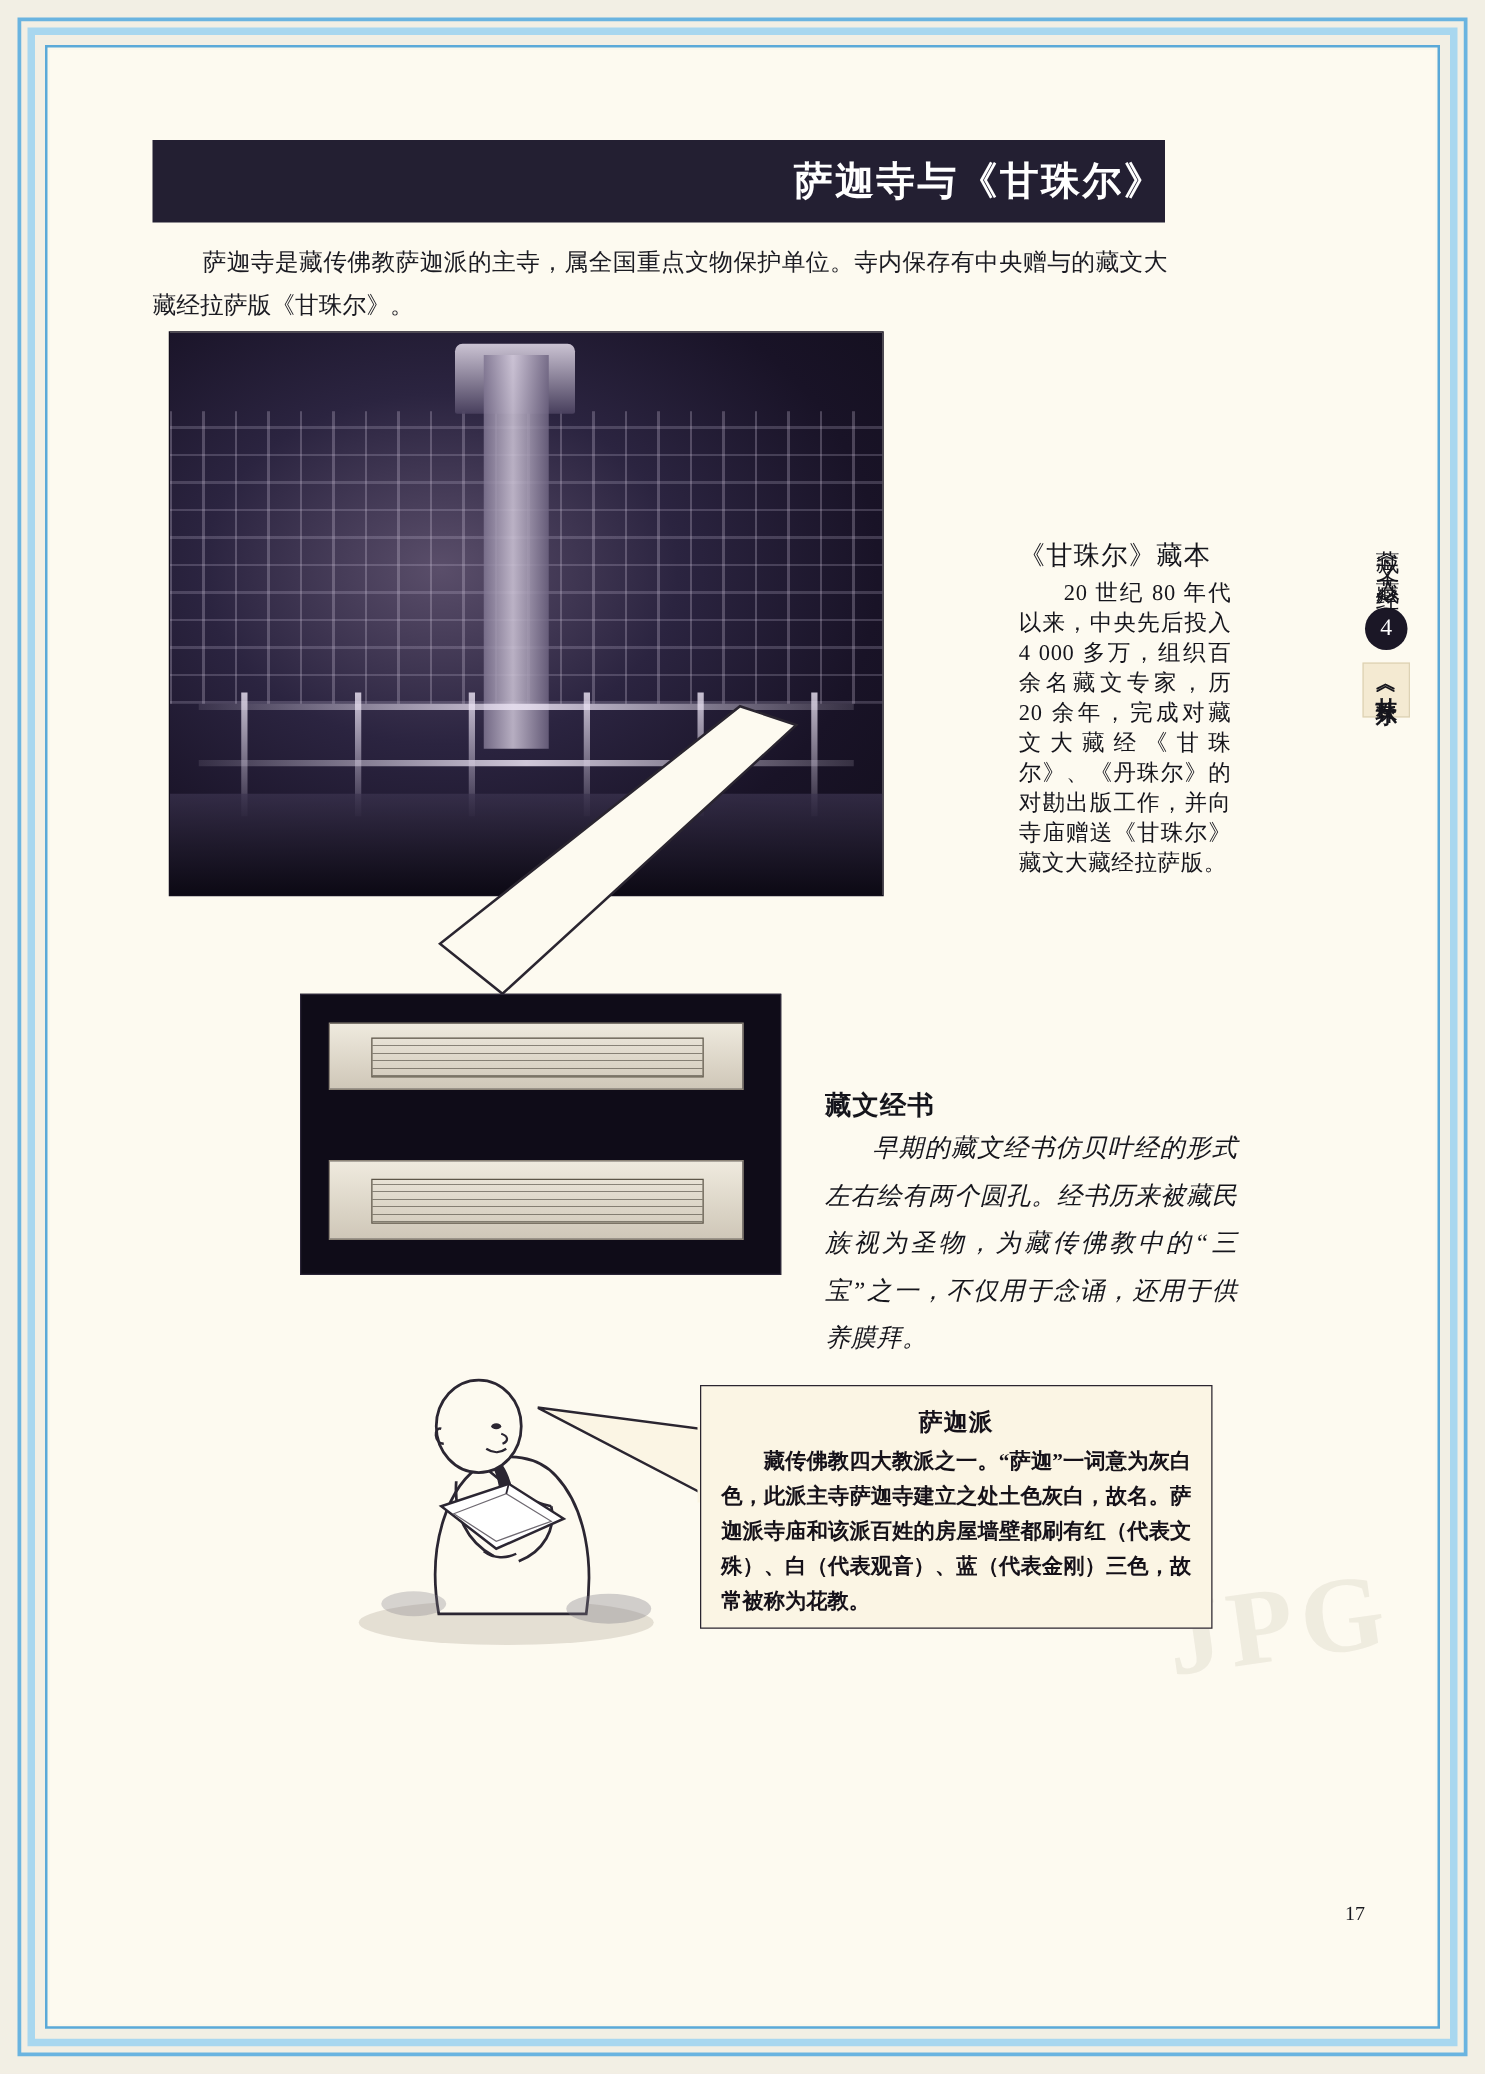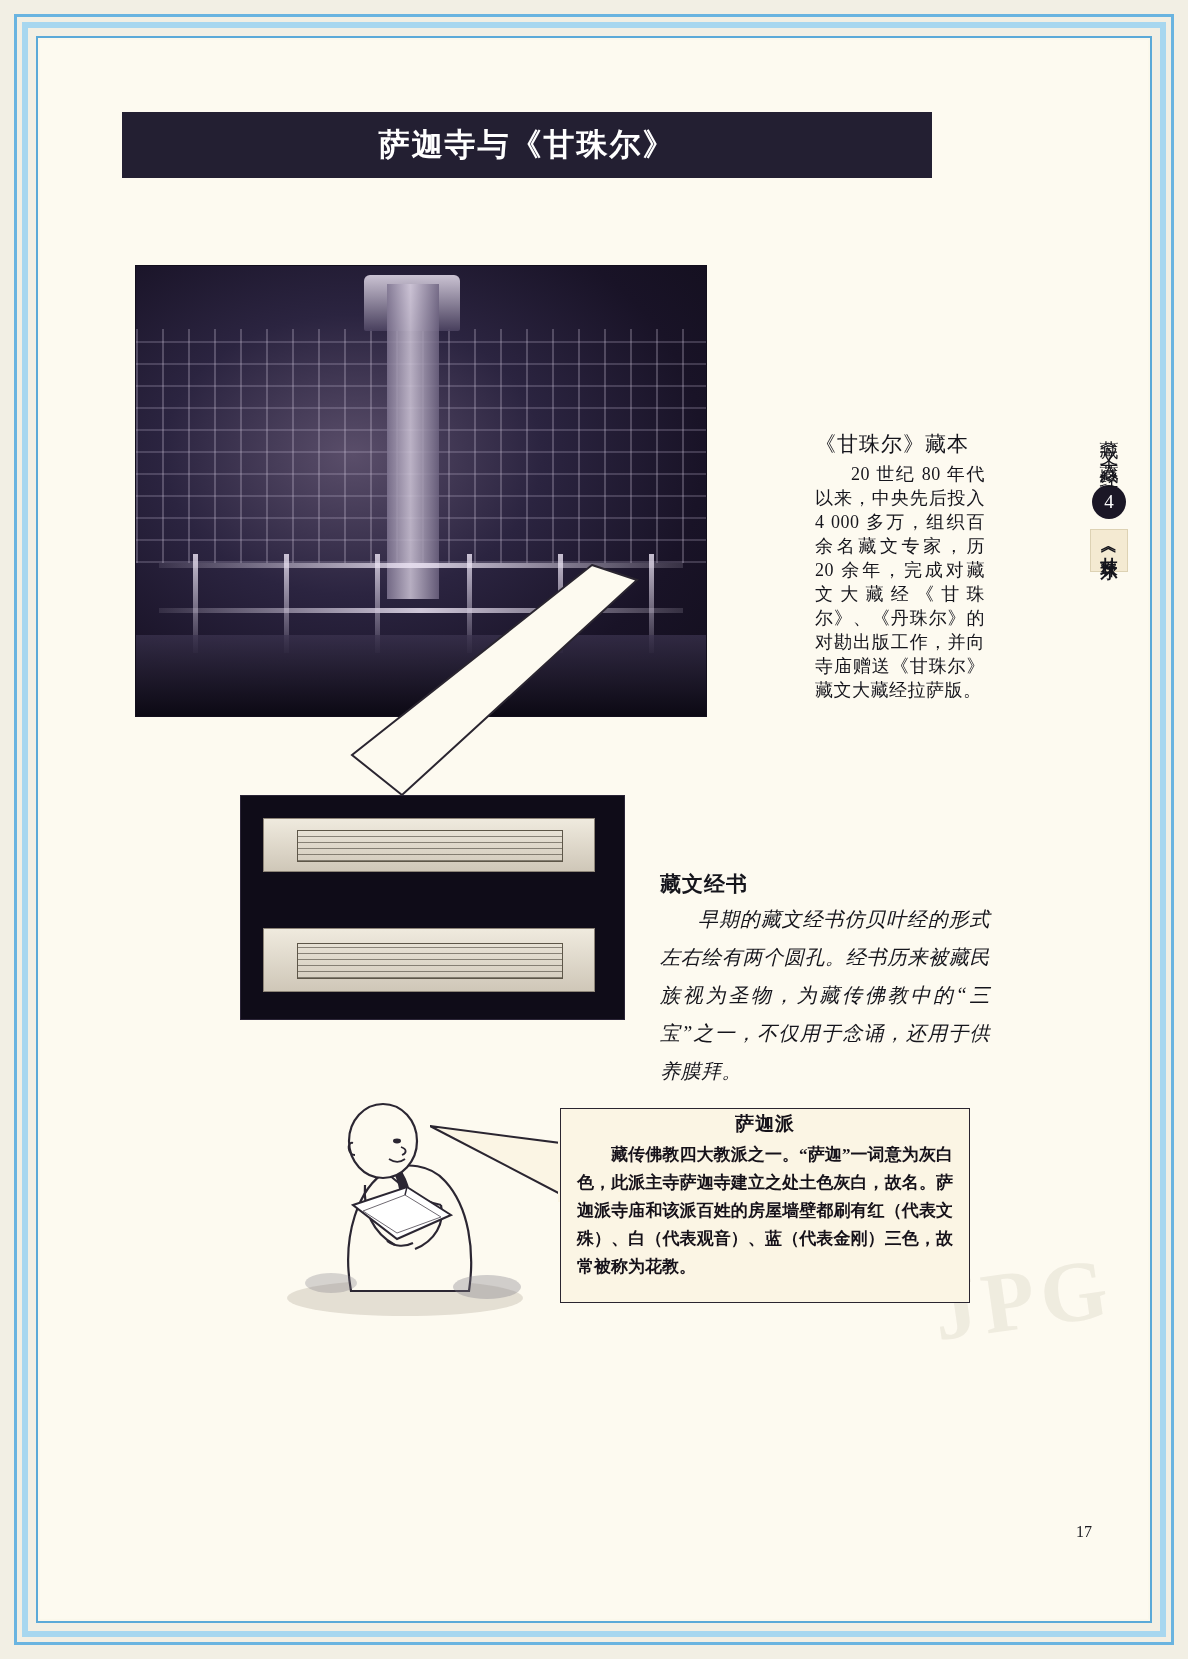--- a/index.html
+++ b/index.html
@@ -50,21 +50,21 @@
   
   .title-banner {
     position: absolute;
     left: 122px;
     top: 112px;
     width: 810px;
     height: 66px;
     background: #231f32;
     display: flex;
     align-items: center;
-    justify-content: center;
+    justify-content: flex-end;
   }
   .title-banner .title-text {
     color: #ffffff;
     font-size: 31px;
     font-weight: bold;
     letter-spacing: 2px;
     font-family: "Liberation Serif", serif;
   }
 
   
@@ -290,21 +290,21 @@
   
   .bubble {
     position: absolute;
     left: 560px;
     top: 1108px;
     width: 410px;
     height: 195px;
     background: #fbf5e4;
     border: 1.5px solid #2a2530;
     box-sizing: border-box;
-    padding: 0 16px 10px 16px;
+    padding: 14px 16px 10px 16px;
     font-family: "Liberation Serif", serif;
   }
   .bubble h3 {
     margin: 2px 0 4px 0;
     text-align: center;
     font-size: 19px;
     font-weight: bold;
     letter-spacing: 1px;
     color: #151119;
   }
@@ -359,20 +359,21 @@
   <div class="frame-mid"></div>
   <div class="frame-inner"></div>
   <div class="paper"></div>
 
   <div class="watermark">JPG</div>
 
   <div class="title-banner">
     <span class="title-text">萨迦寺与《甘珠尔》</span>
   </div>
 
+  <div class="intro">萨迦寺是藏传佛教萨迦派的主寺，属全国重点文物保护单位。寺内保存有中央赠与的藏文大藏经拉萨版《甘珠尔》。</div>
 
   <div class="photo-main">
     <div class="shelfgrid"></div>
     <div class="capital"></div>
     <div class="pillar"></div>
     <div class="rail r1"></div>
     <div class="rail r2"></div>
     <div class="post" style="left:10%"></div>
     <div class="post" style="left:26%"></div>
     <div class="post" style="left:42%"></div>

